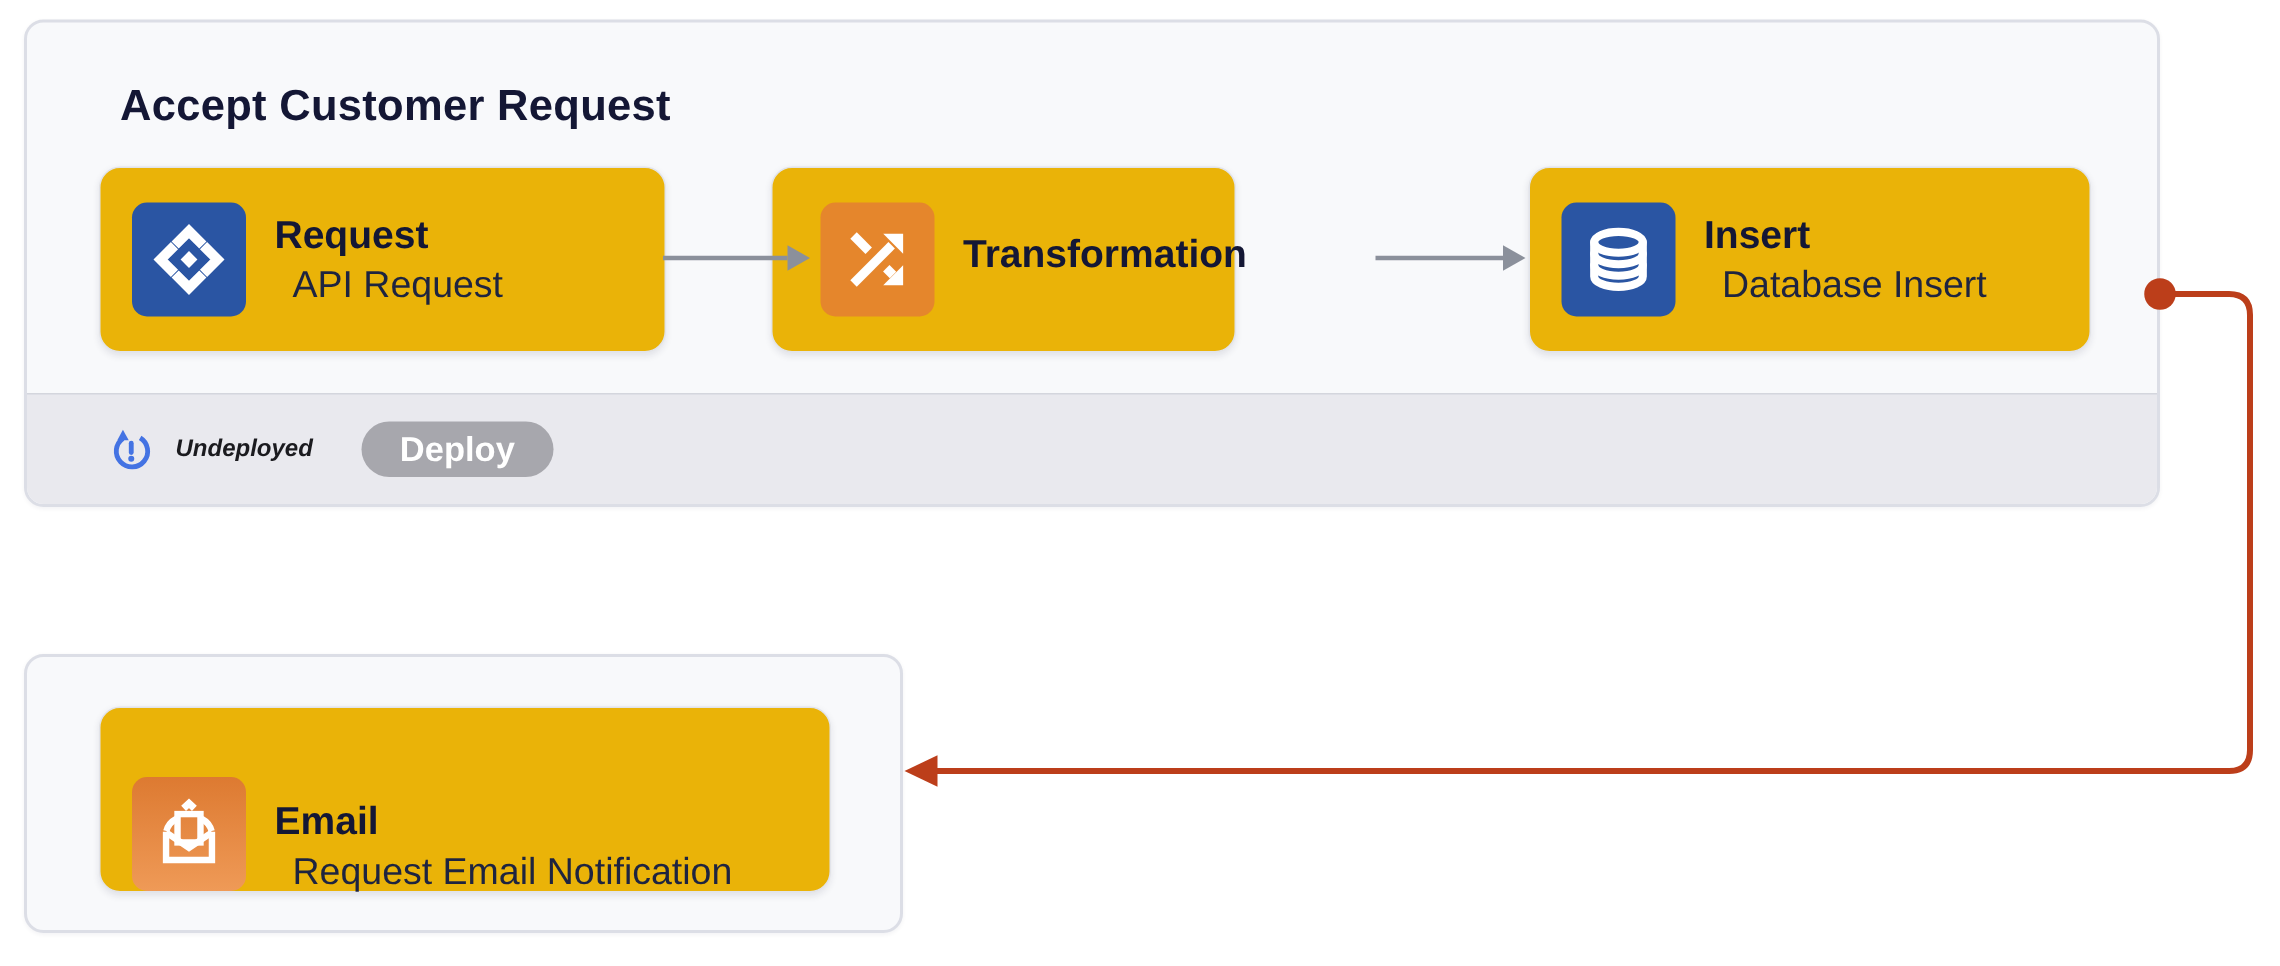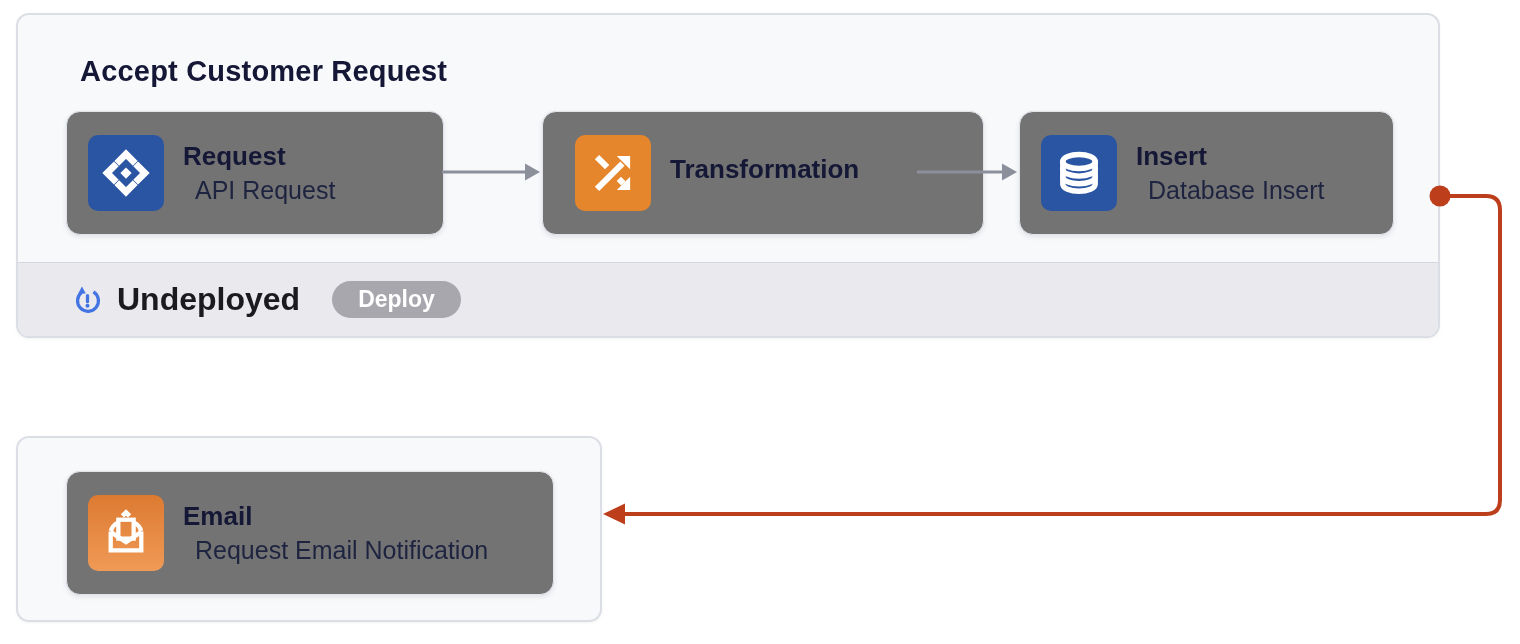--- a/index.html
+++ b/index.html
@@ -13,47 +13,47 @@
     border-radius:13px;box-sizing:border-box;box-shadow:0 1px 3px rgba(20,25,50,.05);
   }
   #main-flow{left:16px;top:13px;width:1424px;height:325px;overflow:hidden;}
   #error-flow{left:16px;top:436px;width:586px;height:186px;}
   .flow-title{
     position:absolute;left:50px;top:28px;margin:12px;
     font-size:29px;font-weight:bold;color:#141735;letter-spacing:.2px;
   }
   
   .step-card{
-    position:absolute;height:124px;background:#737373;border:1.5px solid #e2e4ea;
+    position:absolute;height:124px;background:#eab308;border:1.5px solid #e2e4ea;
     border-radius:14px;box-sizing:border-box;display:flex;align-items:center;
     padding-left:21px;box-shadow:0 2px 5px rgba(25,30,60,.10);
   }
   .card-1{left:48px;top:96px;width:378px;}
-  .card-2{left:524px;top:96px;width:442px;padding-left:32px;}
+  .card-2{left:496px;top:96px;width:310px;padding-left:32px;}
   .card-3{left:1001px;top:96px;width:375px;}
-  .card-email{left:48px;top:33px;width:488px;}
+  .card-email{left:48px;top:33px;width:488px;align-items:flex-end;}
   .step-icon{
     width:76px;height:76px;border-radius:10px;flex:0 0 auto;
     display:flex;align-items:center;justify-content:center;
   }
   .icon-blue{background:#2a55a3;}
   .icon-orange{background:#e5862c;}
   .icon-email{background:linear-gradient(180deg,#dd7a31 0%,#ef9a57 100%);}
   .step-icon svg{width:54px;height:54px;display:block;}
   .step-text{margin-left:19px;display:flex;flex-direction:column;line-height:1.0;}
   .step-title{font-size:26px;font-weight:bold;color:#141735;margin-bottom:9px;}
   .step-subtitle{font-size:25px;font-weight:normal;color:#1e2440;margin-left:12px;}
   
   .status-bar{
     position:absolute;left:0;right:0;bottom:0;height:74px;background:#e9e9ee;
     border-top:1px solid #d4d6dd;display:flex;align-items:center;padding-left:54px;
     box-sizing:border-box;
   }
   .status-icon{width:31px;height:31px;flex:0 0 auto;}
-  .status-label{margin-left:14px;font-size:32px;font-weight:bold;color:#1b1b1f;}
+  .status-label{margin-left:14px;font-size:16px;font-weight:bold;color:#1b1b1f;font-style:italic;}
   .deploy-btn{
     margin-left:32px;height:37px;border:none;border-radius:19px;background:#a7a7ad;
     color:#ffffff;font-family:"Liberation Sans",sans-serif;font-size:23px;font-weight:bold;
     padding:16px 26px;display:flex;align-items:center;cursor:pointer;
   }
   
   #connector-layer{position:absolute;left:0;top:0;width:1520px;height:644px;pointer-events:none;}
 </style>
 </head>
 <body>

